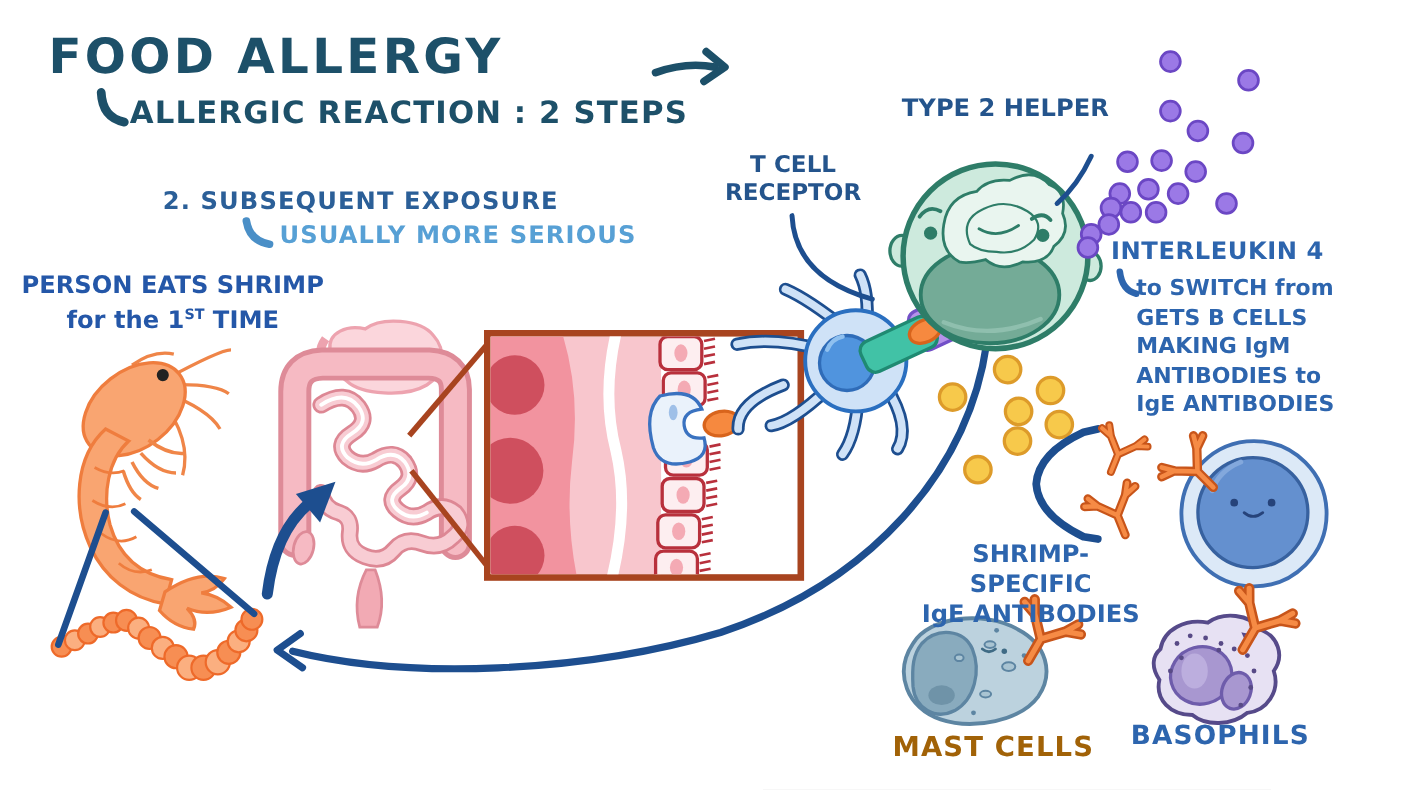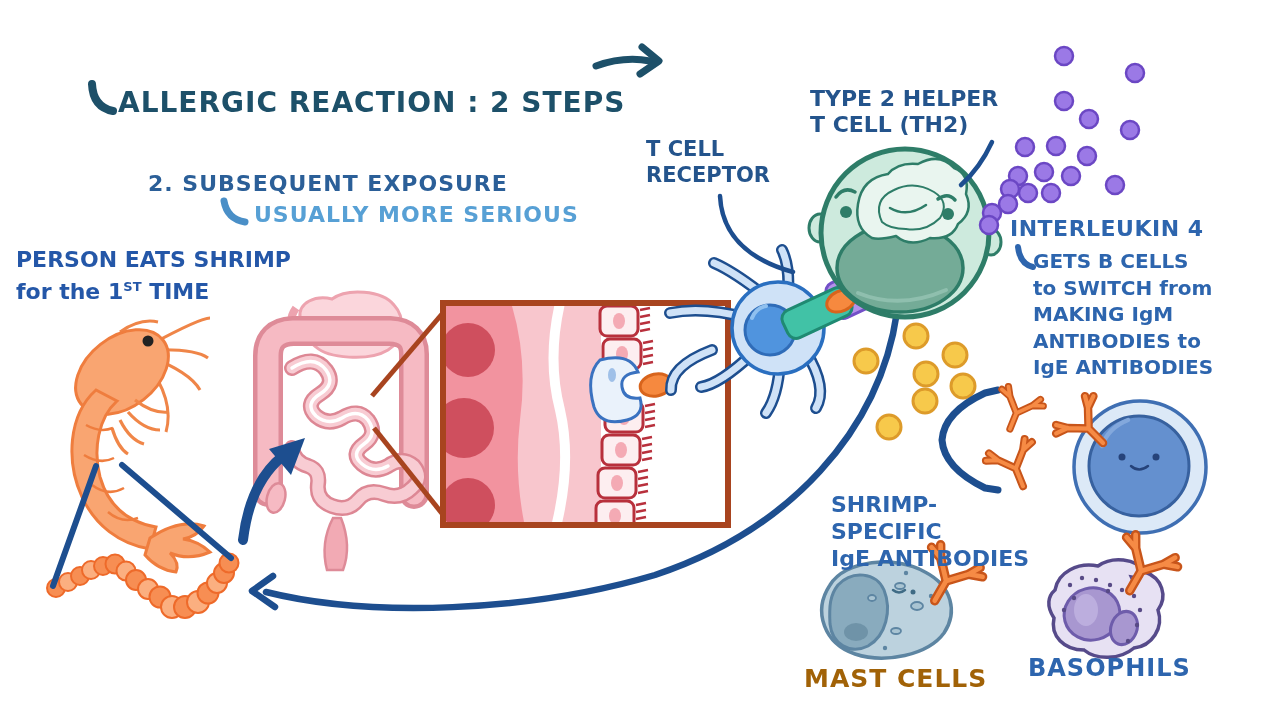--- a/index.html
+++ b/index.html
@@ -3,21 +3,21 @@
 <meta charset="utf-8">
 <style>
   html,body{margin:0;padding:0;background:#e9e9e9;}
   .canvas{
     position:relative;width:1280px;height:718px;background:#ffffff;
     overflow:hidden;font-family:"DejaVu Sans","Liberation Sans",sans-serif;
     font-weight:bold;
   }
   .canvas svg{position:absolute;left:0;top:0;}
   .lbl{position:absolute;white-space:nowrap;z-index:2;}
-  .center{white-space:normal;}
+  .center{text-align:center;white-space:normal;}
   .title{left:44px;top:26px;font-size:44px;letter-spacing:3px;color:#1d5069;}
   .note{left:672px;top:46px;font-size:22px;letter-spacing:1px;color:#1d5069;}
   .subtitle{left:118px;top:86px;font-size:28px;letter-spacing:1px;color:#1d5069;text-align:right;}
   .step1{left:153px;top:136px;font-size:22px;letter-spacing:1px;color:#2b5f98;}
   .step2{left:148px;top:171px;font-size:22px;letter-spacing:1px;color:#2b5f98;}
   .stepnote{left:254px;top:202px;font-size:22px;letter-spacing:1px;color:#57a0d5;}
   .person{left:16px;top:246px;width:282px;font-size:22px;line-height:27px;color:#2457a8;}
   .person sup{font-size:13px;}
   .tcr{left:646px;top:136px;width:150px;font-size:21px;line-height:26px;color:#24548c;}
   .th2lbl{left:810px;top:86px;width:208px;font-size:22px;line-height:26px;color:#24548c;}
@@ -319,43 +319,43 @@
     <path d="M 596,66 Q 624,56 650,61" stroke="#1d5069" stroke-width="7" fill="none" stroke-linecap="round"></path>
     <path d="M 642,47 L 659,61 L 640,74" stroke="#1d5069" stroke-width="7" fill="none" stroke-linecap="round" stroke-linejoin="round"></path>
     <path d="M 92,84 Q 93,107 113,111" stroke="#1d5069" stroke-width="8" fill="none" stroke-linecap="round"></path>
     <path d="M 224,201 Q 227,219 245,222" stroke="#4a8fc7" stroke-width="7" fill="none" stroke-linecap="round"></path>
     <path d="M 1018,247 Q 1020,264 1033,267" stroke="#2d65ae" stroke-width="6" fill="none" stroke-linecap="round"></path>
     <path d="M 720,196 C 722,236 750,260 793,272" stroke="#1d4e8f" stroke-width="4.5" fill="none" stroke-linecap="round"></path>
     <path d="M 992,142 Q 980,168 961,185" stroke="#1d4e8f" stroke-width="4.5" fill="none" stroke-linecap="round"></path>
   </g>
 </svg>
 
+<div class="lbl title">FOOD ALLERGY</div>
 <div class="lbl subtitle">ALLERGIC REACTION :  2 STEPS</div>
 <div class="lbl step2">2. SUBSEQUENT EXPOSURE</div>
 <div class="lbl stepnote">USUALLY MORE SERIOUS</div>
 
 <div class="lbl person center">
   <div>PERSON EATS SHRIMP</div>
   <div><span>for the 1</span><sup>ST</sup><span> TIME</span></div>
 </div>
 
 <div class="lbl tcr center">
   <div>T CELL</div>
   <div>RECEPTOR</div>
 </div>
 
 <div class="lbl th2lbl center">
   <div>TYPE 2 HELPER</div>
-  <div>T CELL (TH2)</div>
 </div>
 
 <div class="lbl il4title">INTERLEUKIN 4</div>
 <div class="lbl il4lines">
+  <div>to SWITCH from</div>
   <div>GETS B CELLS</div>
-  <div>to SWITCH from</div>
   <div>MAKING IgM</div>
   <div>ANTIBODIES to</div>
   <div>IgE ANTIBODIES</div>
 </div>
 
 <div class="lbl ige center">
   <div>SHRIMP-SPECIFIC</div>
   <div>IgE ANTIBODIES</div>
 </div>
 

